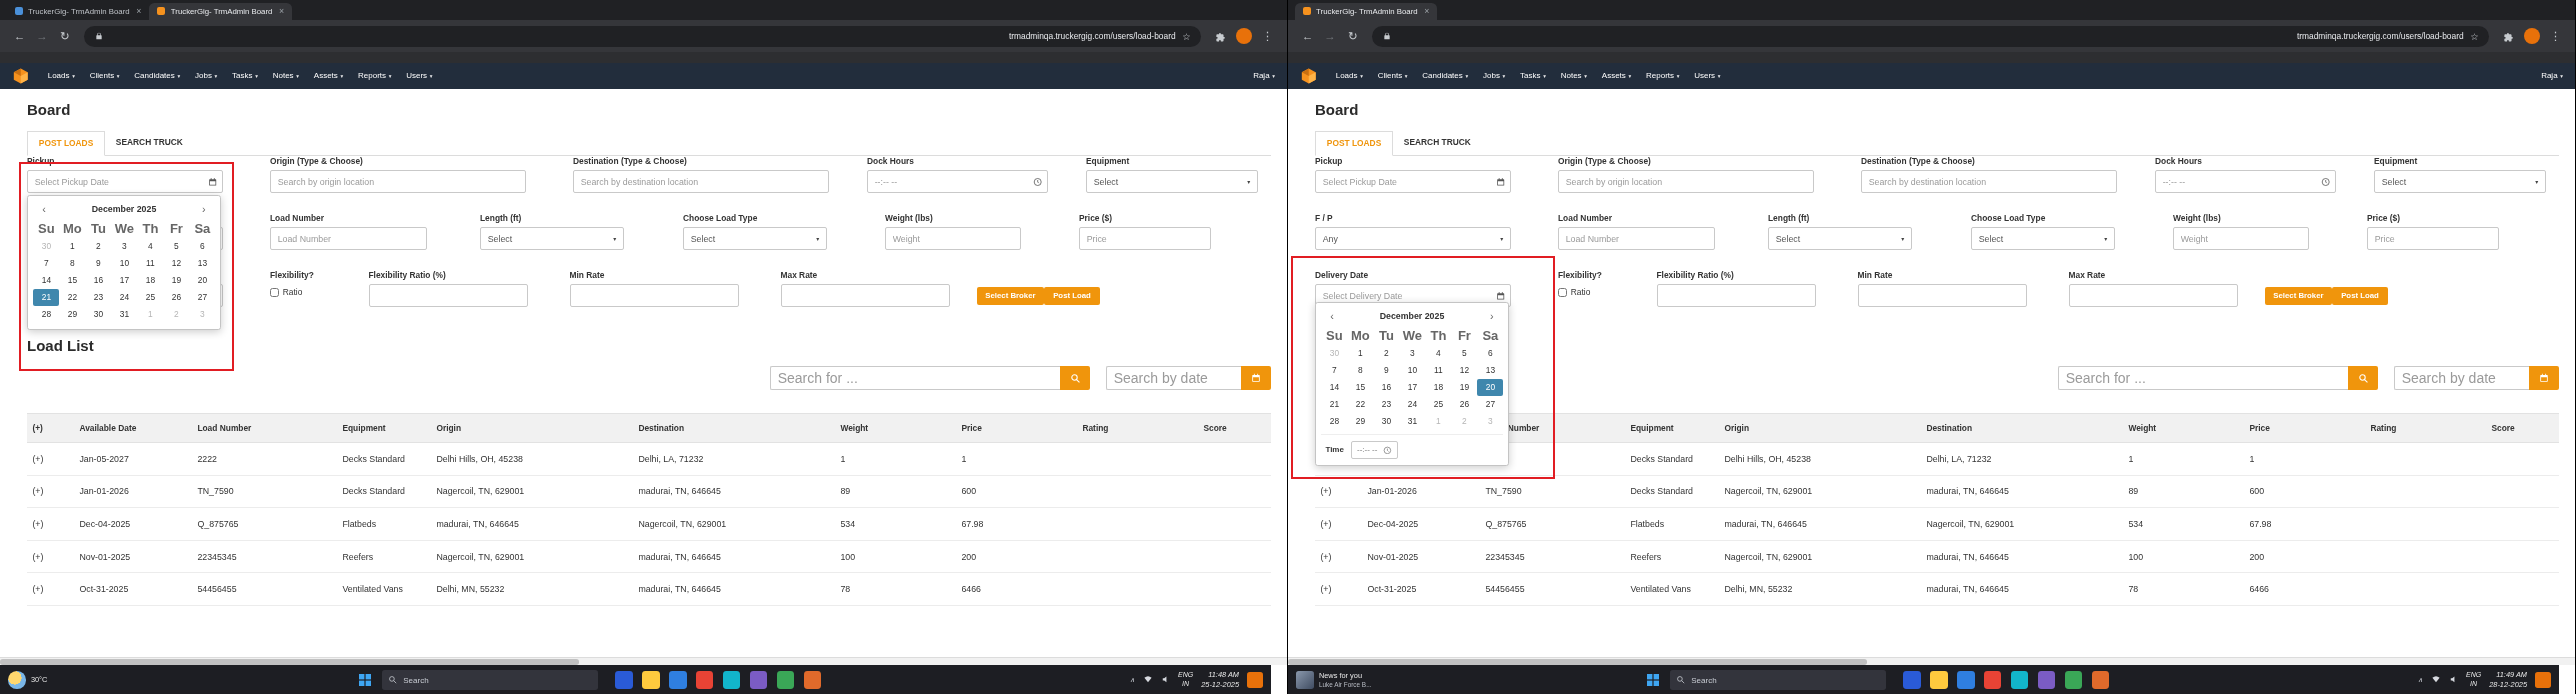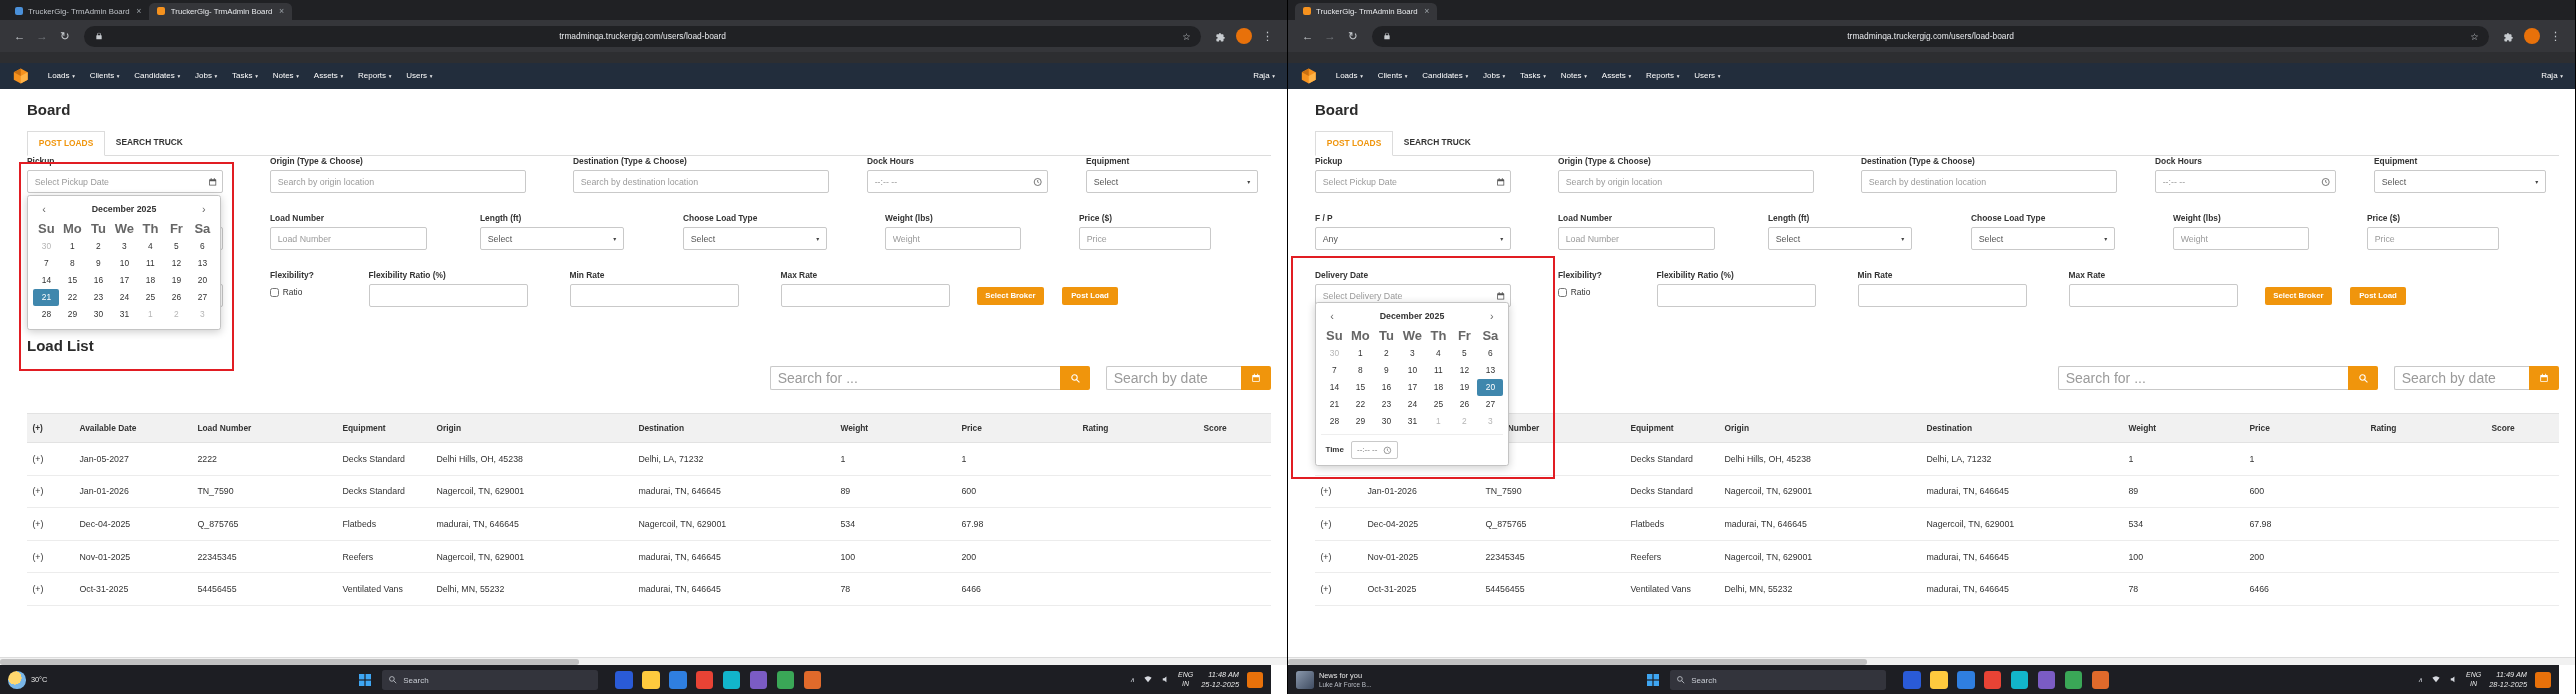--- a/index.html
+++ b/index.html
@@ -13,21 +13,21 @@
   .tabs { display:flex; align-items:flex-end; }
   .btab { display:flex; align-items:center; gap:5.4px; height:17.5px; padding:0 8px; border-radius:5.4px 5.4px 0 0; font-size:7.8px; color:#bdc1c6; }
   .btab.active { background:#35363a; color:#e8eaed; }
   .favicon { width:8px; height:8px; border-radius:2px; flex:none; }
   .tab-title { white-space:nowrap; overflow:hidden; text-overflow:ellipsis; max-width:115px; }
   .tab-close { font-size:8.8px; color:#9aa0a6; margin-left:1.3px; }
   .toolbar { height:32px; background:#35363a; display:flex; align-items:center; padding:0 9.4px; gap:2.7px; }
   .navbtn { color:#c7cbcf; font-size:11.5px; width:20px; height:20px; line-height:20px; text-align:center; flex:none; }
   .navbtn.dim { color:#74787c; }
   .omnibox { flex:1; height:21px; background:#202124; border-radius:10.8px; margin:0 6.7px; display:flex; align-items:center; padding:0 10.8px; gap:6.7px; font-size:8.4px; }
-  .url { flex:1; color:#e8eaed; text-align:center; white-space:nowrap; overflow:hidden; }
+  .url { flex:1; color:#e8eaed; text-align:right; white-space:nowrap; overflow:hidden; }
   .omni-ic { color:#c7cbcf; font-size:9.4px; flex:none; }
   .avatar { width:16px; height:16px; border-radius:50%; background:#e8710a; flex:none; margin:0 2.7px; }
   .bookmarksbar { height:10.8px; background:#2d2e31; }
 
   
   .appnav { height:26px; background:#222d3c; display:flex; align-items:center; padding:0 12px; color:#fff; }
   .logo { margin-right:10.8px; display:flex; align-items:center; }
   .nav-items { display:flex; align-items:center; }
   .nav-item { font-size:8px; padding:0 7.4px; display:flex; align-items:center; gap:2.7px; cursor:pointer; white-space:nowrap; }
   .caret { font-size:5.4px; opacity:.9; }
@@ -61,21 +61,21 @@
   .f-len { width:144px; margin-left:53px; }
   .f-type { width:144px; margin-left:59px; }
   .f-weight { width:136px; margin-left:58px; }
   .f-price { width:132px; margin-left:58px; }
   .f-flexq { width:81px; margin-left:47px; }
   .f-ratio { width:159px; margin-left:17.5px; }
   .f-min { width:169px; margin-left:42px; }
   .f-max { width:169px; margin-left:42px; }
   .cbrow { display:flex; align-items:center; gap:4px; margin-top:6.7px; font-size:8.4px; color:#333; }
   .cbrow input { width:8.8px; height:8.8px; margin:0; }
-  .btns { display:flex; gap:18px; margin-left:27px; align-self:flex-end; padding-bottom:2.7px; }
+  .btns { display:flex; gap:0; margin-left:27px; align-self:flex-end; padding-bottom:2.7px; }
   .btn { background:#f0950c; color:#fff; border:none; border-radius:2px; font-size:7.8px; font-weight:600; height:18px; padding:0 8.8px; font-family:inherit; cursor:pointer; white-space:nowrap; }
 
   
   .dp { position:absolute; background:#fff; border:0.7px solid #c4c4c4; border-radius:2.7px; box-shadow:0 2px 8px rgba(0,0,0,.2); padding:5.4px; z-index:10; width:194px; }
   .dp-pickup { left:0; top:39px; }
   .dp-delivery { left:0; top:146px; }
   .dp-head { display:flex; align-items:center; justify-content:space-between; padding:1.3px 4px 4px; }
   .dp-nav { color:#666; font-size:10.8px; width:13.5px; text-align:center; cursor:pointer; }
   .dp-month { font-size:8.8px; font-weight:bold; color:#333; }
   .dp-days,.dp-grid { display:grid; grid-template-columns:repeat(7,26px); }

